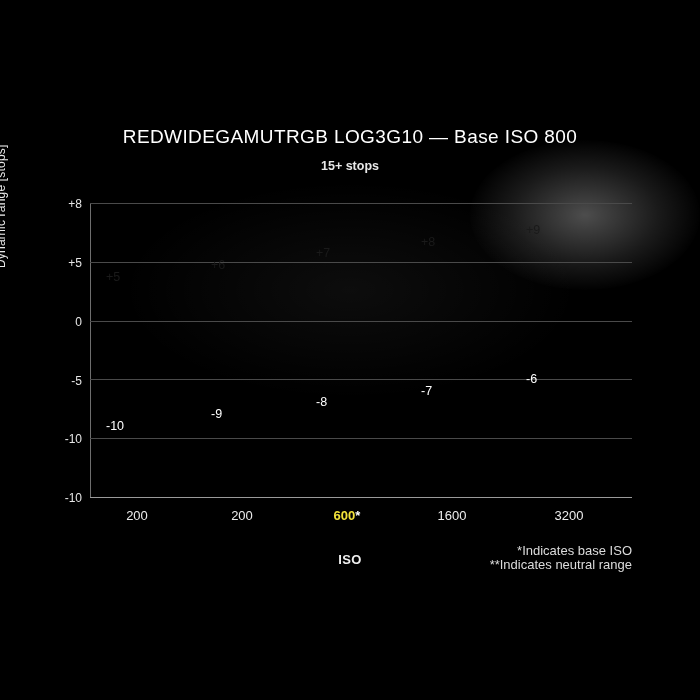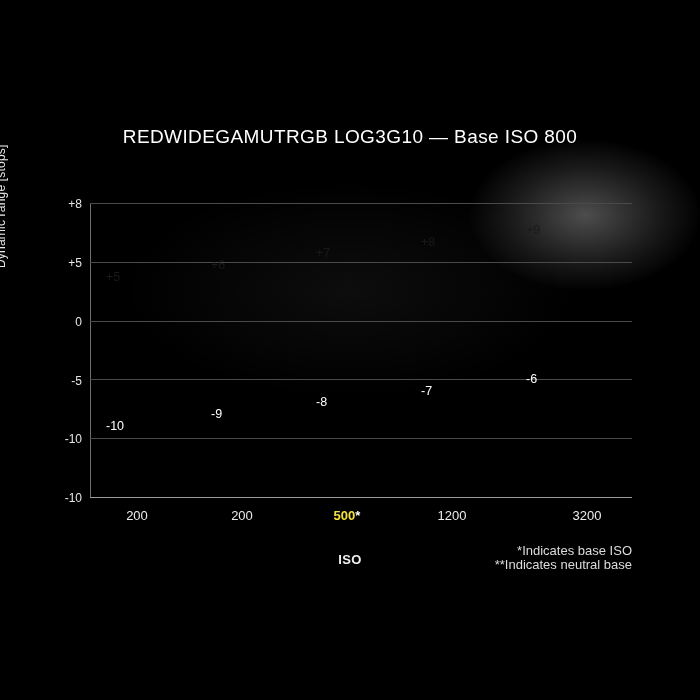--- a/index.html
+++ b/index.html
@@ -180,20 +180,21 @@
 </head>
 <body>
 
 <div id="stage">
   <div id="panel">
 
     <div class="glow" id="glow-soft"></div>
     <div class="glow" id="glow-main"></div>
 
     <div id="title">REDWIDEGAMUTRGB LOG3G10 — Base ISO 800</div>
+    <div id="subtitle">15+ stops</div>
 
     <div id="ylabel">Dynamic range [stops]</div>
 
     <div class="ytick-label" style="left:48px; top:197px;">+8</div>
     <div class="ytick-label" style="left:48px; top:256px;">+5</div>
     <div class="ytick-label" style="left:48px; top:315px;">0</div>
     <div class="ytick-label" style="left:48px; top:374px;">-5</div>
     <div class="ytick-label" style="left:48px; top:432px;">-10</div>
     <div class="ytick-label" style="left:48px; top:491px;">-10</div>
 
@@ -229,22 +230,22 @@
       <div class="bar" style="left:436px; top:12px; height:177px;">
         <div class="bar-top-label">+9</div>
         <div class="bar-bottom-label">-6</div>
       </div>
     </div>
 
     <div id="xaxis"></div>
 
     <div class="xtick-label" style="left:106px; width:62px;">200</div>
     <div class="xtick-label" style="left:211px; width:62px;">200</div>
-    <div class="xtick-label highlight" style="left:316px; width:62px;"><span>500</span><span class="star">*</span></div>
-    <div class="xtick-label" style="left:421px; width:62px;">1200</div>
-    <div class="xtick-label" style="left:556px; width:62px;">3200</div>
+    <div class="xtick-label highlight" style="left:316px; width:62px;"><span>600</span><span class="star">*</span></div>
+    <div class="xtick-label" style="left:421px; width:62px;">1600</div>
+    <div class="xtick-label" style="left:538px; width:62px;">3200</div>
 
     <div id="xlabel">ISO</div>
 
     <div class="footnote" id="footnote-1">*Indicates base ISO</div>
-    <div class="footnote" id="footnote-2">**Indicates neutral base</div>
+    <div class="footnote" id="footnote-2">**Indicates neutral range</div>
   </div>
 </div>
 
 </body></html>

